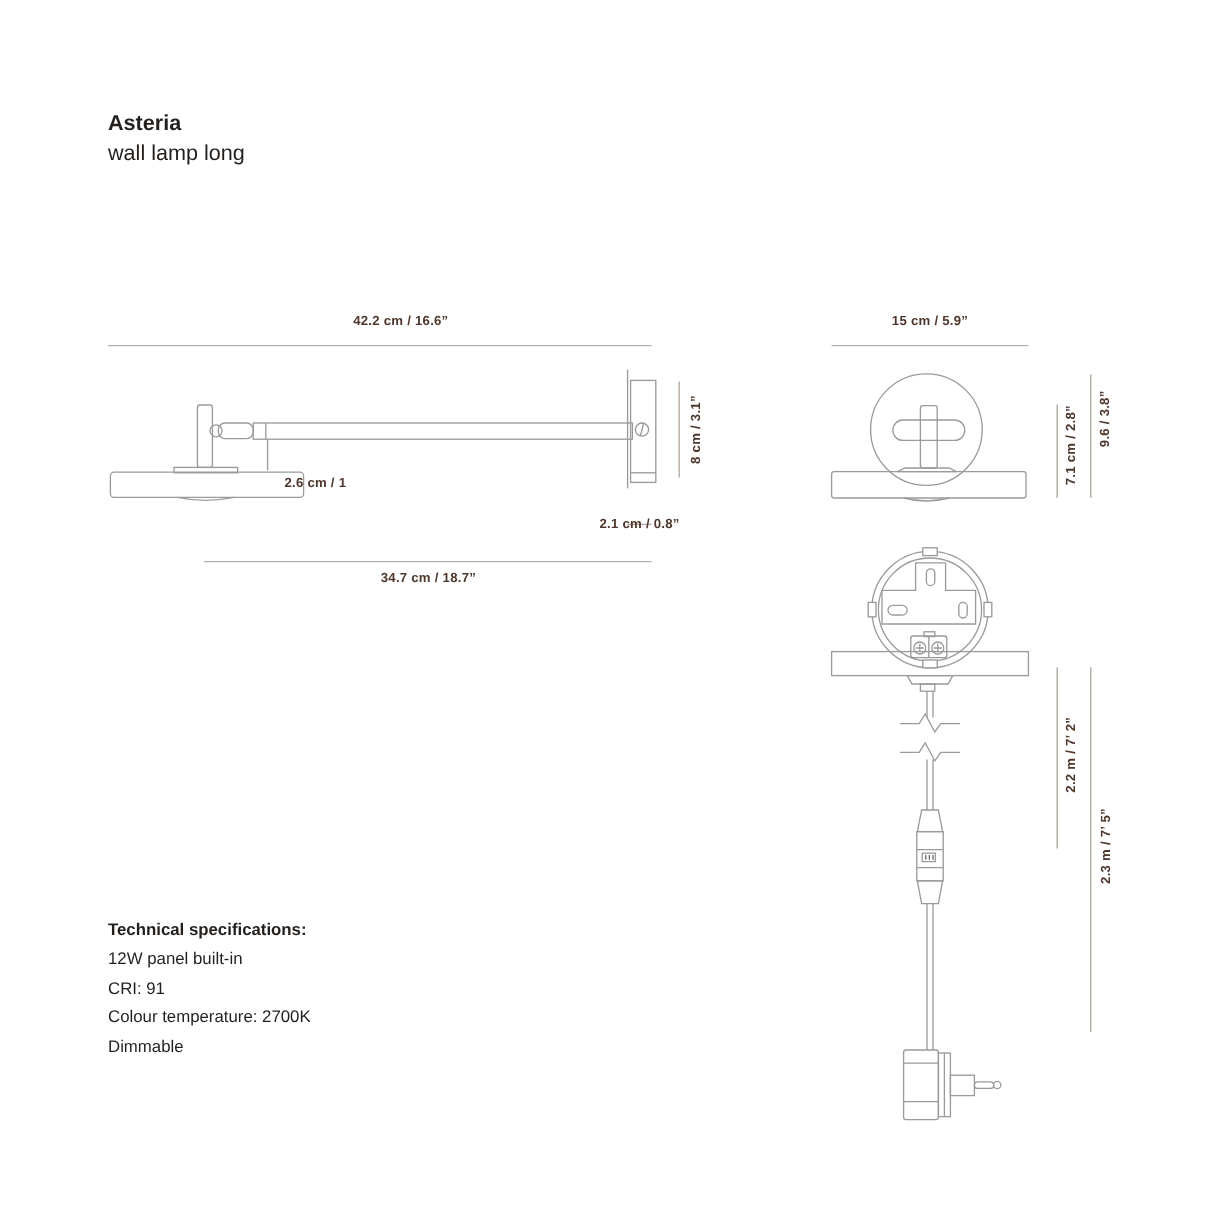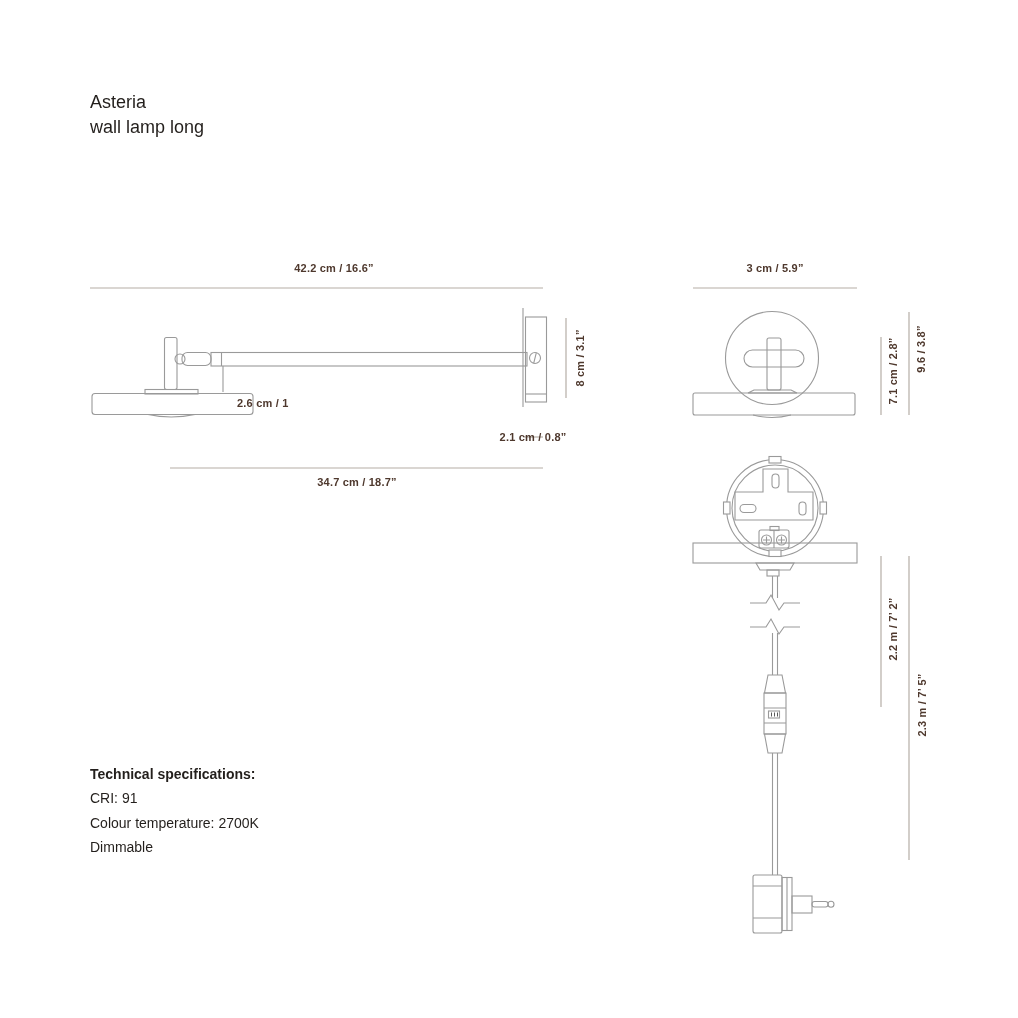--- a/index.html
+++ b/index.html
@@ -5,21 +5,21 @@
   html,body{margin:0;padding:0;}
   body{
     width:1018px;height:1018px;position:relative;overflow:hidden;
     background:#ffffff;
     font-family:"Liberation Sans", sans-serif;
     color:#231f1c;
   }
   .abs{position:absolute;}
   
   .title-block{left:90px;top:90px;font-size:18px;line-height:25px;}
-  .title-block .product-name{font-weight:normal;}
+  .title-block .product-name{font-weight:bold;}
   
   .specs-block{left:90px;top:762px;font-size:14px;line-height:24.4px;}
   .specs-block .specs-heading{font-weight:bold;}
   
   .dim{
     position:absolute;font-size:11px;font-weight:bold;color:#4e382d;
     letter-spacing:.2px;white-space:nowrap;
   }
   .dim.h-center{transform:translateX(-50%);}
   .dim.v{transform:translate(-50%,-50%) rotate(-90deg);}
@@ -127,25 +127,26 @@
   <div class="product-name">Asteria</div>
   <div class="product-subtitle">wall lamp long</div>
 </div>
 
 <div class="dim h-center" style="left:334px;top:262px;">42.2 cm / 16.6”</div>
 <div class="dim" style="left:237px;top:357px;margin-top:40px;">2.6 cm / 1</div>
 <div class="dim v" style="left:580px;top:358px;">8 cm / 3.1”</div>
 <div class="dim h-center" style="left:533px;top:431px;">2.1 cm / 0.8”</div>
 <div class="dim h-center" style="left:357px;top:476px;">34.7 cm / 18.7”</div>
 
-<div class="dim h-center" style="left:775px;top:262px;">3 cm / 5.9”</div>
+<div class="dim h-center" style="left:775px;top:262px;">15 cm / 5.9”</div>
 <div class="dim v" style="left:893px;top:371px;">7.1 cm / 2.8”</div>
 <div class="dim v" style="left:921px;top:349px;">9.6 / 3.8”</div>
 
 <div class="dim v" style="left:893px;top:629px;">2.2 m / 7’ 2”</div>
 <div class="dim v" style="left:922px;top:705px;">2.3 m / 7’ 5”</div>
 
 <div class="abs specs-block">
   <div class="specs-heading">Technical specifications:</div>
+  <div>12W panel built-in</div>
   <div>CRI: 91</div>
   <div>Colour temperature: 2700K</div>
   <div>Dimmable</div>
 </div>
 
 </body></html>

